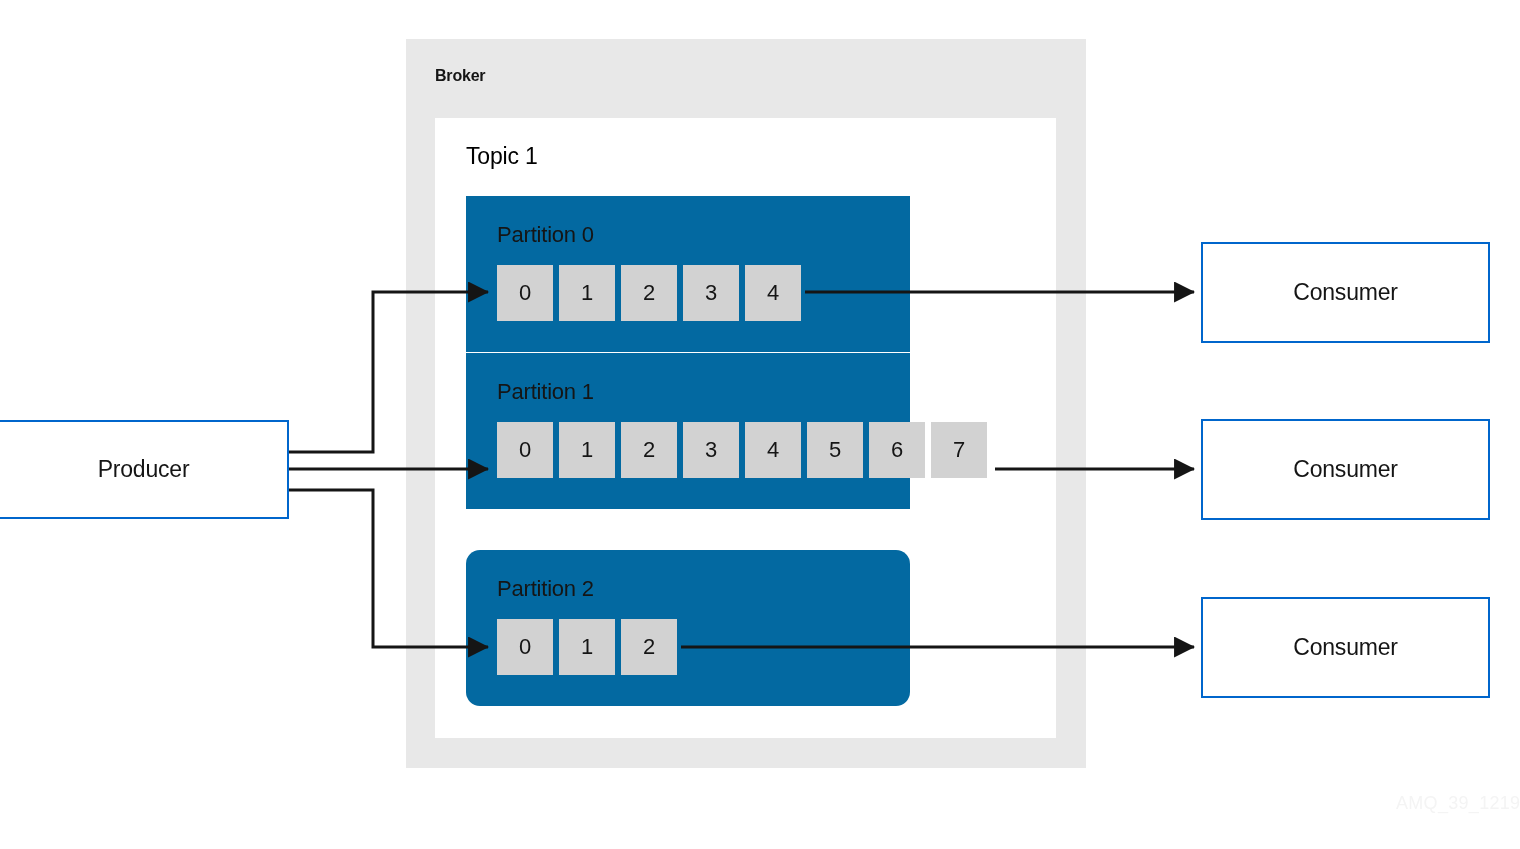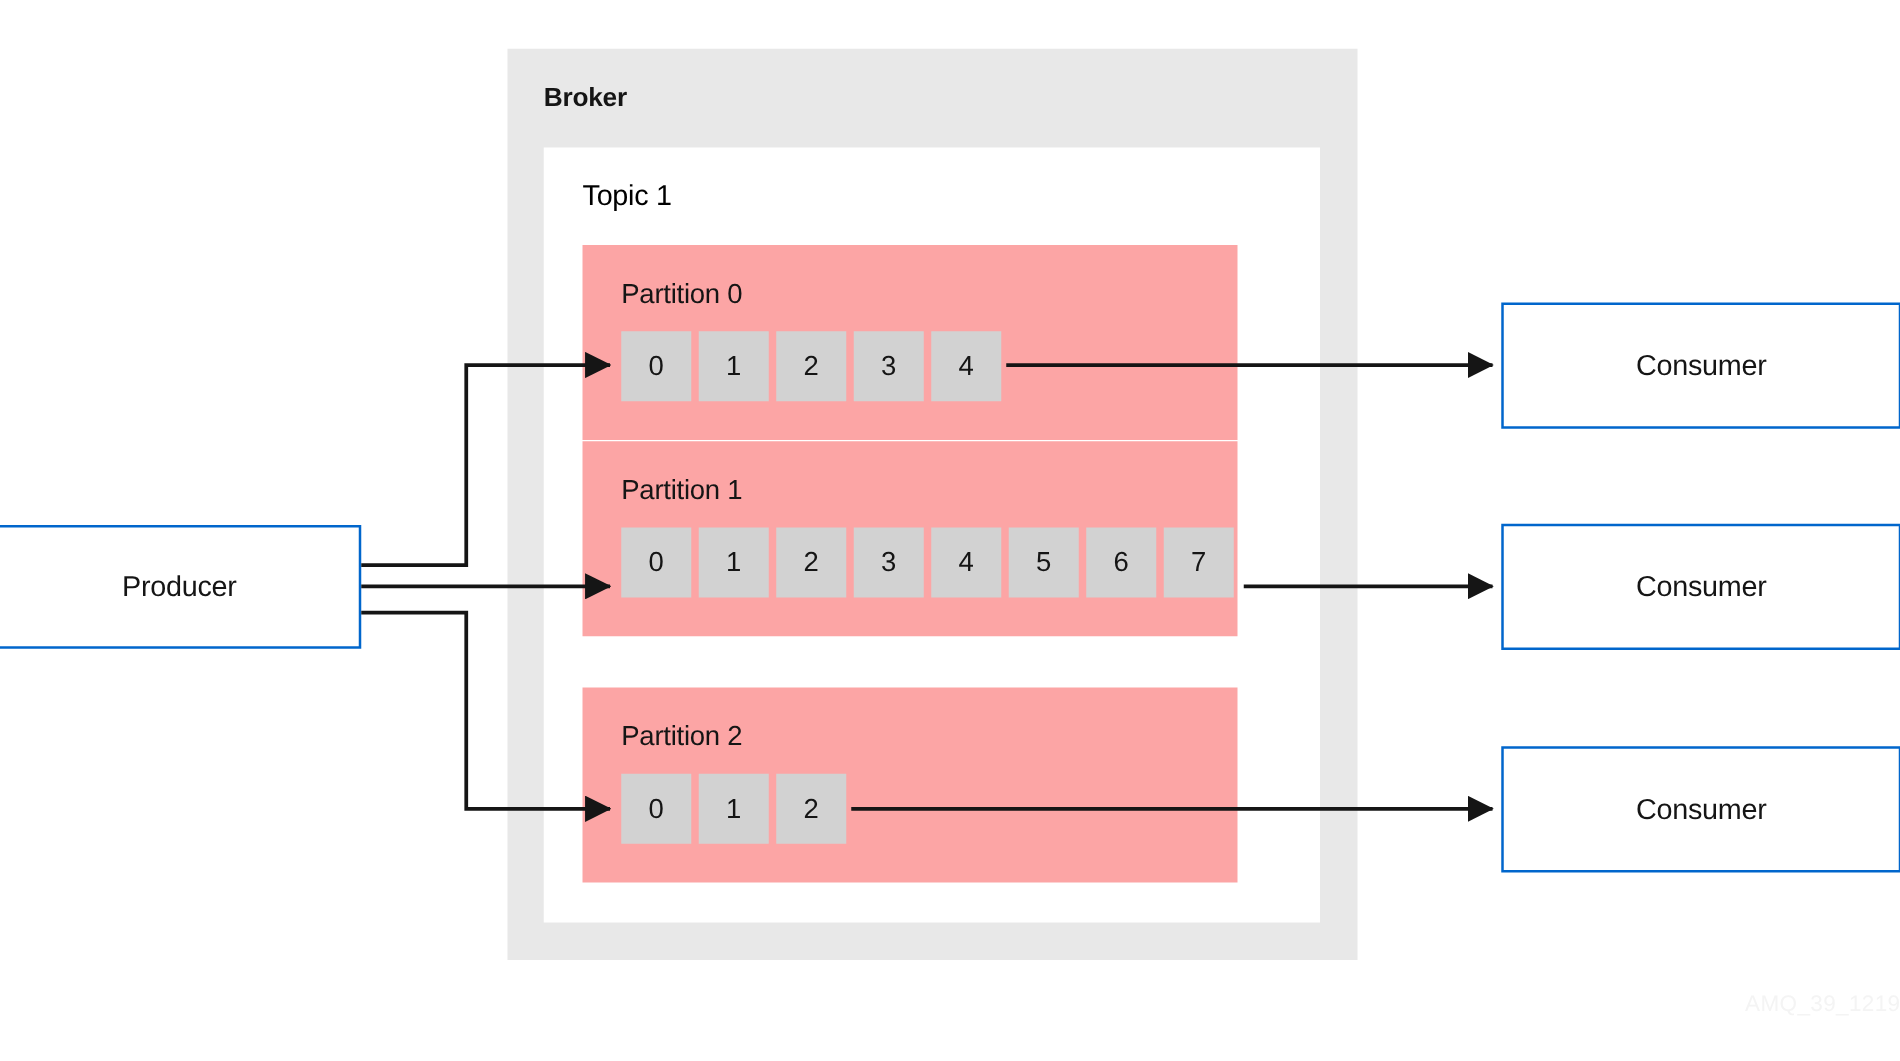--- a/index.html
+++ b/index.html
@@ -25,21 +25,21 @@
     left: 406px;
     top: 39px;
     width: 680px;
     height: 729px;
     background: #e8e8e8;
   }
   .broker-title {
     position: absolute;
     left: 29px;
     top: 28px;
-    font-size: 21px;
+    font-size: 16px;
     font-weight: bold;
     color: #151515;
     letter-spacing: -0.2px;
     text-align: center;
   }
 
   
   .topic-box {
     position: absolute;
     left: 435px;
@@ -55,27 +55,27 @@
     font-size: 23px;
     font-weight: normal;
     color: #000000;
     letter-spacing: -0.2px;
   }
 
   
   .partition-panel {
     position: absolute;
     left: 466px;
-    width: 524px;
+    width: 444px;
     height: 156px;
-    background: #fca5a5;
+    background: #0369a1;
   }
   .partition-panel.p0 { top: 196px; }
   .partition-panel.p1 { top: 353px; }
-  .partition-panel.p2 { top: 550px; }
+  .partition-panel.p2 { top: 550px; border-radius: 14px; }
 
   .partition-title {
     position: absolute;
     left: 31px;
     top: 26px;
     font-size: 22px;
     color: #151515;
     letter-spacing: -0.2px;
   }
 
@@ -113,21 +113,21 @@
     left: 31px;
     top: 36px;
     font-size: 23px;
     font-weight: bold;
     color: #151515;
     letter-spacing: -0.2px;
   }
   .consumer-box {
     position: absolute;
     left: 1201px;
-    width: 320px;
+    width: 289px;
     height: 101px;
     background: #ffffff;
     border: 2px solid #0066cc;
     box-sizing: border-box;
     display: flex;
     align-items: center;
     justify-content: center;
     font-size: 23px;
     color: #151515;
     letter-spacing: -0.2px;

